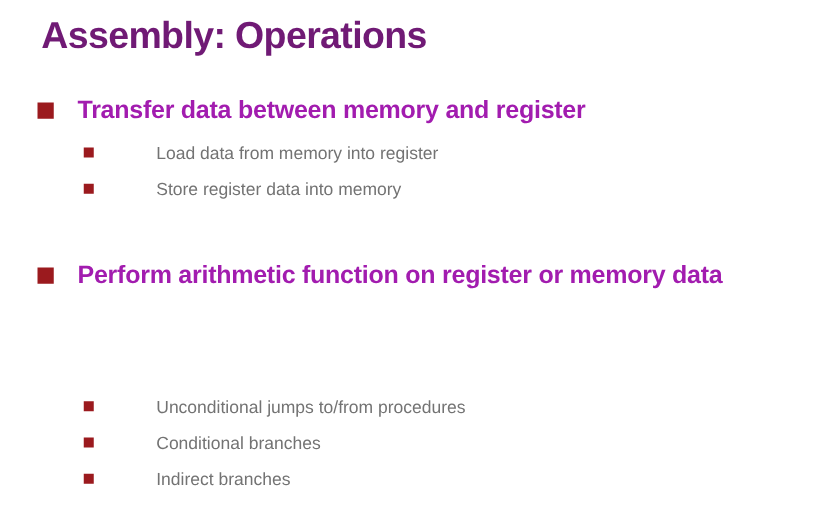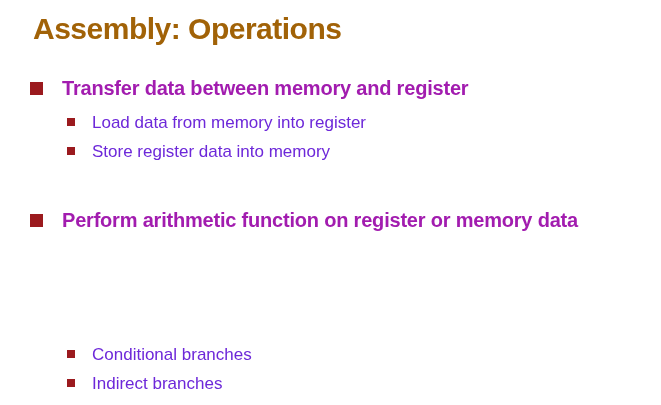--- a/index.html
+++ b/index.html
@@ -50,51 +50,56 @@
     margin-right: 17px;
   }
   .l1 .txt {
     font-size: 20px;
     font-weight: bold;
     line-height: 25px;
     color: #a21caf;
     letter-spacing: -0.2px;
   }
   .l2 .txt {
-    font-size: 17px;
+    font-size: 14px;
     font-weight: normal;
     line-height: 23px;
-    color: #6d28d9;
+    color: #737373;
+    margin-left: 33px;
   }
 </style>
 </head>
 <body>
 
 <div class="slide" style="background: rgb(255, 255, 255);">
 
-  <h1 class="slide-title" style="color: #a16207;">Assembly: Operations</h1>
+  <h1 class="slide-title" style="color: #701a75;">Assembly: Operations</h1>
 
   <div class="row l1" style="top:76px">
     <span class="sq" style="background: rgb(155, 26, 30);"></span>
     <span class="txt">Transfer data between memory and register</span>
   </div>
   <div class="row l2" style="top:111px">
     <span class="sq" style="background: rgb(155, 26, 30);"></span>
     <span class="txt">Load data from memory into register</span>
   </div>
   <div class="row l1" style="top:208px">
     <span class="sq" style="background: rgb(155, 26, 30);"></span>
     <span class="txt">Perform arithmetic function on register or memory data</span>
   </div>
 
   <div class="row l2" style="top:140px">
     <span class="sq" style="background: rgb(155, 26, 30);"></span>
     <span class="txt">Store register data into memory</span>
   </div>
 
+  <div class="row l2" style="top:314px">
+    <span class="sq" style="background: rgb(155, 26, 30);"></span>
+    <span class="txt">Unconditional jumps to/from procedures</span>
+  </div>
   <div class="row l2" style="top:343px">
     <span class="sq" style="background: rgb(155, 26, 30);"></span>
     <span class="txt">Conditional branches</span>
   </div>
   <div class="row l2" style="top:372px">
     <span class="sq" style="background: rgb(155, 26, 30);"></span>
     <span class="txt">Indirect branches</span>
   </div>
 
 </div>

